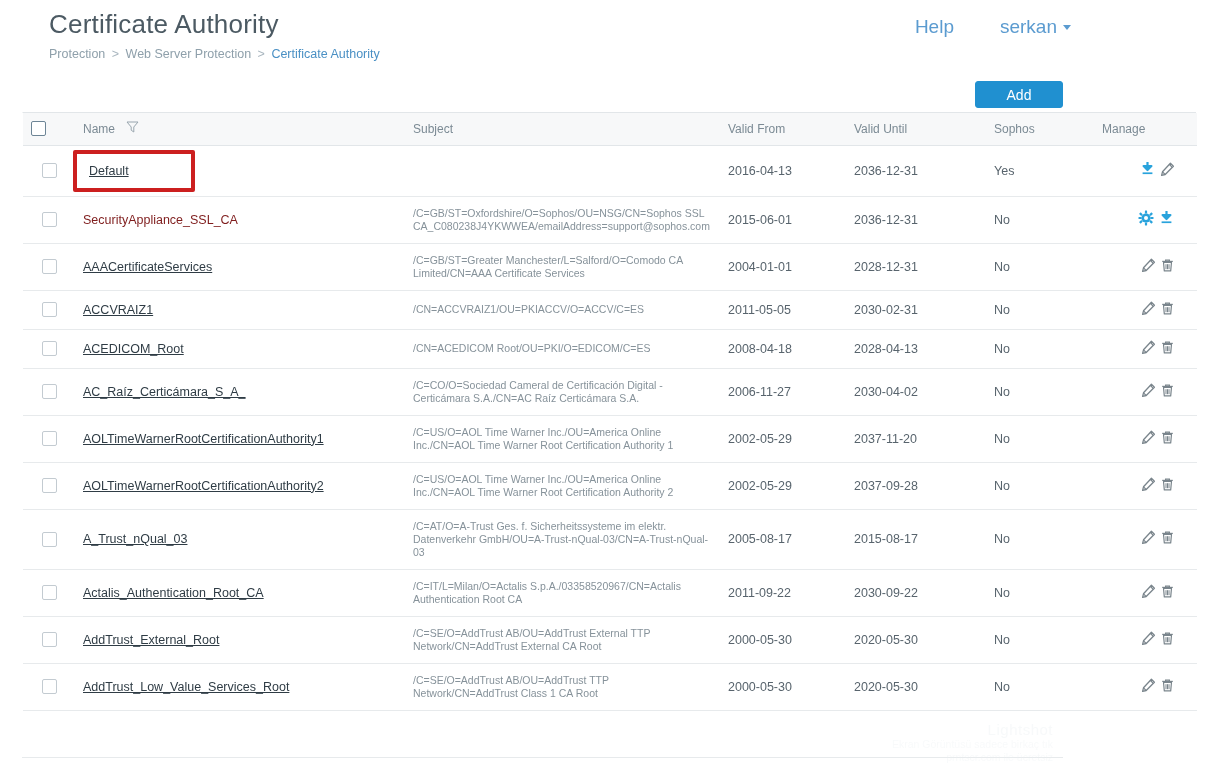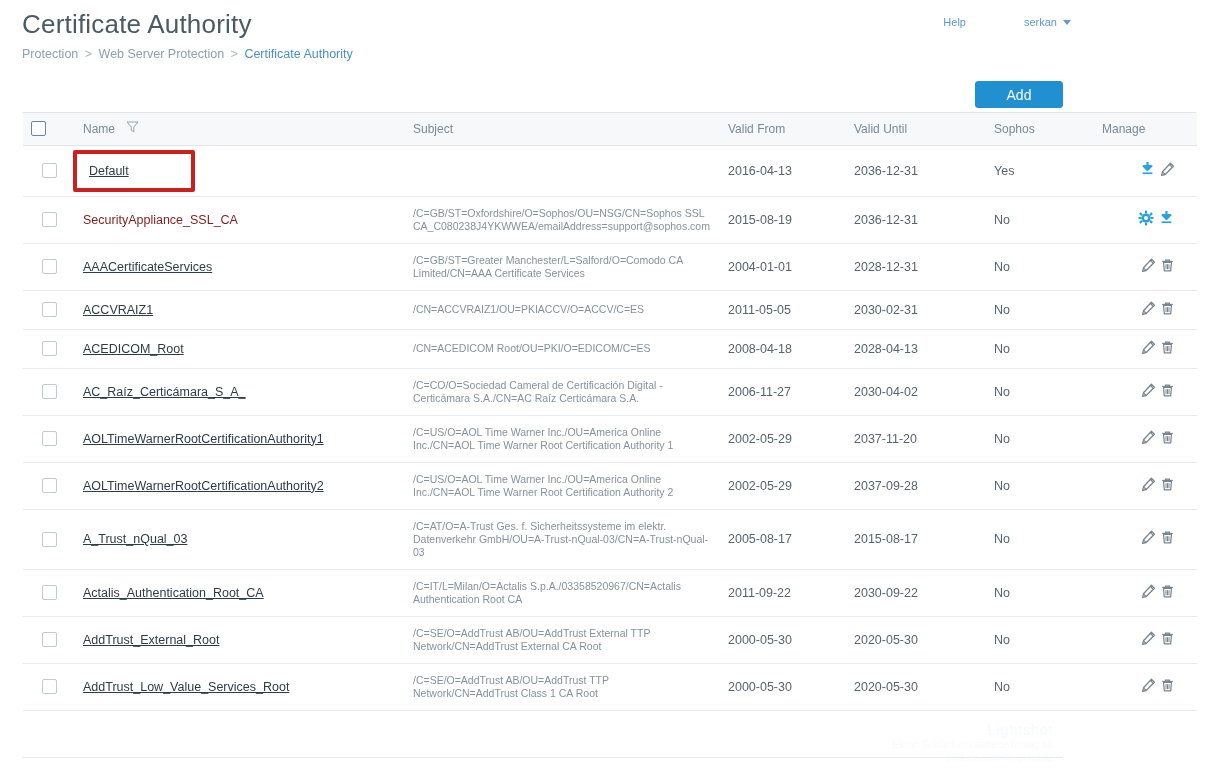--- a/index.html
+++ b/index.html
@@ -7,20 +7,21 @@
     margin: 0; padding: 0;
     width: 1217px; height: 770px;
     background: #ffffff;
     font-family: "Liberation Sans", sans-serif;
     overflow: hidden;
   }
   .page {
     position: relative;
     width: 1085px; height: 770px;
     background: #ffffff;
+    padding-left: 27px;
   }
 
   
   .hdr {
     position: relative;
     padding: 8px 0 0 22px;
     height: 70px;
   }
   .page-title {
     font-size: 26px;
@@ -36,22 +37,22 @@
     color: #8fa0ab;
     line-height: 16px;
   }
   .breadcrumb .crumb { color: #8fa0ab; }
   .breadcrumb .sep { color: #a9b6bf; margin: 0 3px; }
   .breadcrumb .crumb.current { color: #4a90c4; }
 
   .hdr-right {
     position: absolute;
     top: 16px; right: 14px;
-    display: flex; align-items: center; gap: 30px;
-    font-size: 11px;
+    display: flex; align-items: center; gap: 18px;
+    font-size: 19px;
   }
   .hdr-link { color: #5b9bd0; text-decoration: none; }
   .hdr-user { color: #5b9bd0; display: flex; align-items: center; gap: 6px; margin-left: 28px; }
   .caret {
     width: 0; height: 0;
     border-left: 4.5px solid transparent;
     border-right: 4.5px solid transparent;
     border-top: 5px solid #5b9bd0;
     display: inline-block;
   }
@@ -272,21 +273,21 @@
                   </svg>
                 </span>
               </span></td>
           </tr>
           <tr>
             <td class="col-check"><span class="cb"></span></td>
             <td class="col-name"><span class="name-plain">SecurityAppliance_SSL_CA</span></td>
             <td class="col-subj">
               <div class="subj">/C=GB/ST=Oxfordshire/O=Sophos/OU=NSG/CN=Sophos SSL CA_C080238J4YKWWEA/emailAddress=support@sophos.com</div>
             </td>
-            <td class="col-vfrom">2015-08-19</td>
+            <td class="col-vfrom">2015-06-01</td>
             <td class="col-vuntil">2036-12-31</td>
             <td class="col-local">No</td>
             <td class="col-manage"><span class="mg">
                 <span>
                   <svg width="16" height="16" viewBox="0 0 16 16">
                     <g fill="#29a3dc">
                       <rect x="6.9" y="0.5" width="2.2" height="3.1" rx=".4"></rect>
                       <rect x="6.9" y="12.4" width="2.2" height="3.1" rx=".4"></rect>
                       <rect x="0.5" y="6.9" width="3.1" height="2.2" rx=".4"></rect>
                       <rect x="12.4" y="6.9" width="3.1" height="2.2" rx=".4"></rect>

